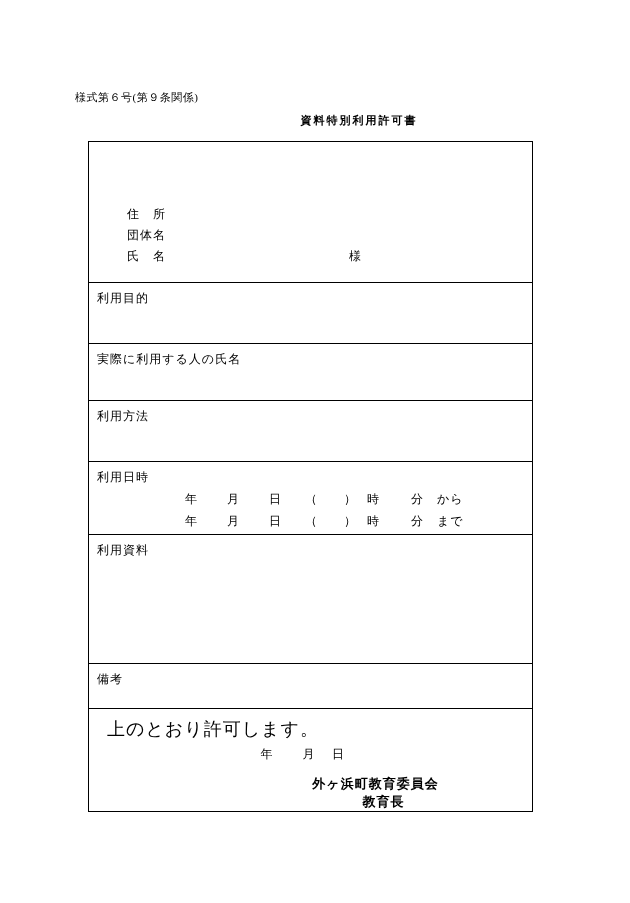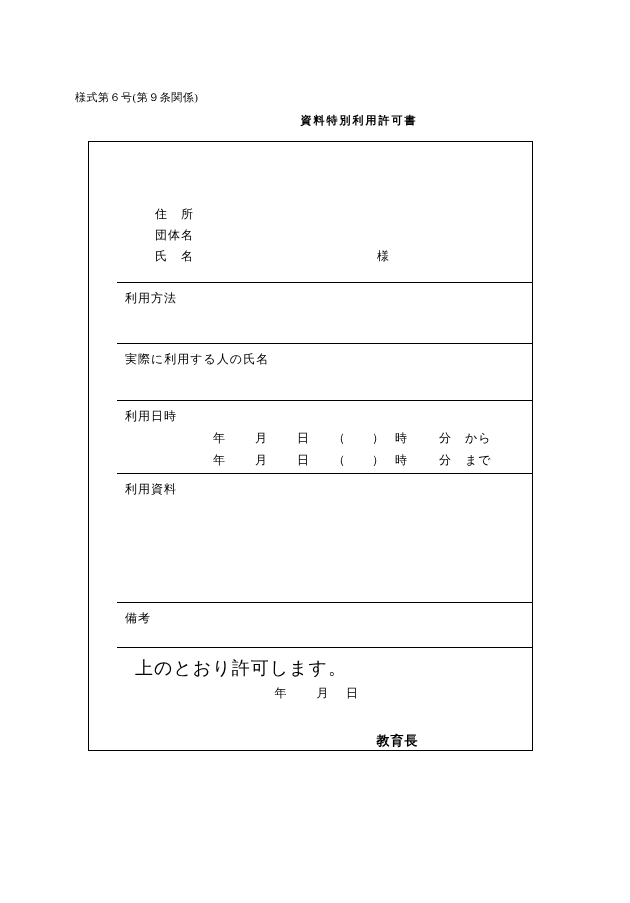--- a/index.html
+++ b/index.html
@@ -46,21 +46,20 @@
     left: 88px;
     top: 141px;
     width: 445px;
     border: 1px solid #000000;
     box-sizing: border-box;
   }
   .row {
     border-bottom: 1px solid #000000;
     box-sizing: border-box;
     position: relative;
-    margin-left: 28px;
   }
   .row:last-child {
     border-bottom: none;
   }
   .label {
     font-size: 12px;
     letter-spacing: 1px;
   }
   
   .r-applicant {
@@ -183,27 +182,30 @@
         <div class="app-line">
           <span>団体名</span>
         </div>
         <div class="app-line">
           <span>氏　名</span>
           <span class="sama">様</span>
         </div>
       </div>
     </div>
 
+    <div class="row r-purpose">
+      <div class="label tl">利用目的</div>
+    </div>
+
+    <div class="row r-person">
+      <div class="label tl">実際に利用する人の氏名</div>
+    </div>
 
     <div class="row r-method">
       <div class="label tl">利用方法</div>
-    </div>
-
-    <div class="row r-person">
-      <div class="label tl">実際に利用する人の氏名</div>
     </div>
 
     <div class="row r-datetime">
       <div class="label tl">利用日時</div>
       <div class="dt-lines">
         <div class="dt-line">
           <span class="dt-y">年</span>
           <span class="dt-m">月</span>
           <span class="dt-d">日</span>
           <span class="dt-paren">（　　）</span>
@@ -231,17 +233,18 @@
       <div class="label tl">備考</div>
     </div>
 
     <div class="row r-approval">
       <div class="approve-text">上のとおり許可します。</div>
       <div class="approve-date">
         <span class="g">年</span>
         <span class="g">月</span>
         <span>日</span>
       </div>
+      <div class="approve-org">外ヶ浜町教育委員会</div>
       <div class="approve-title">教育長</div>
     </div>
 
   </div>
 </div>
 
 </body></html>

